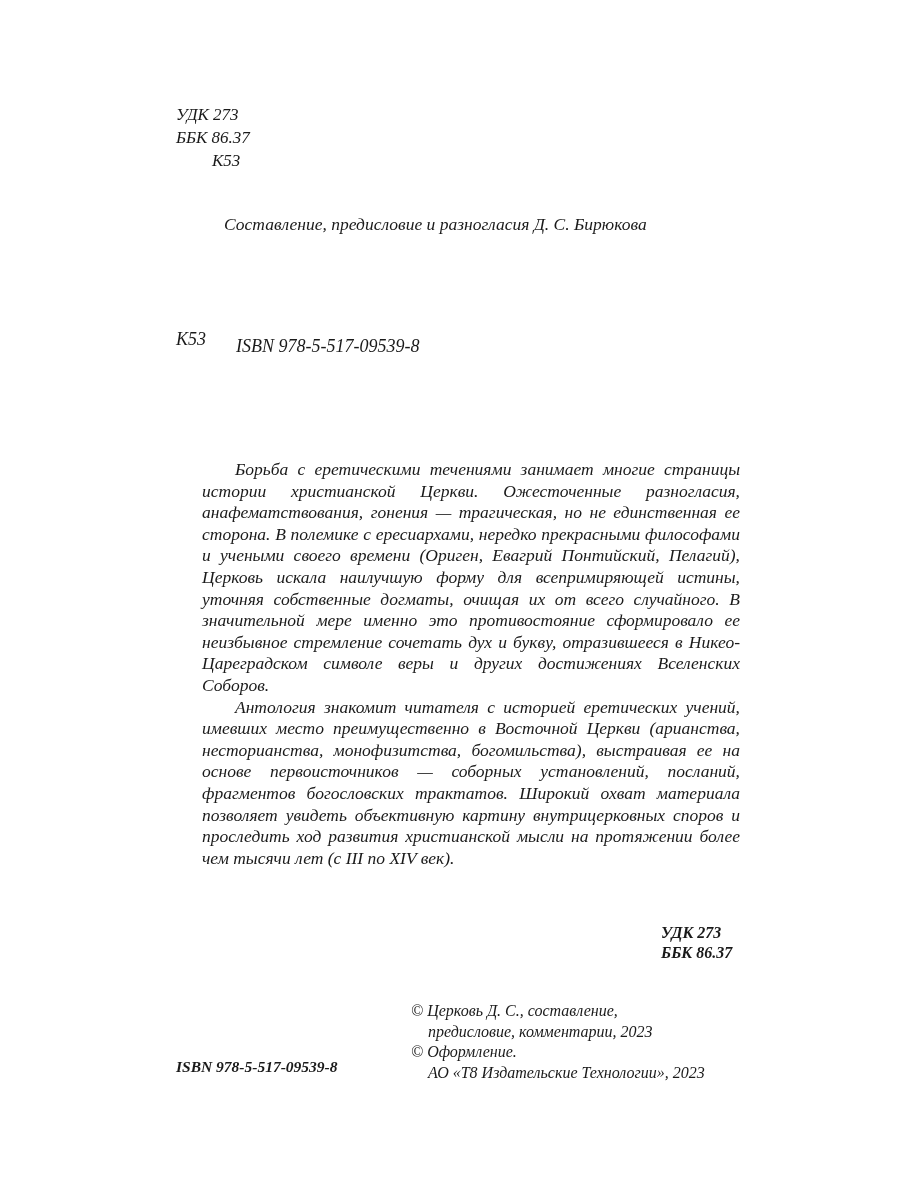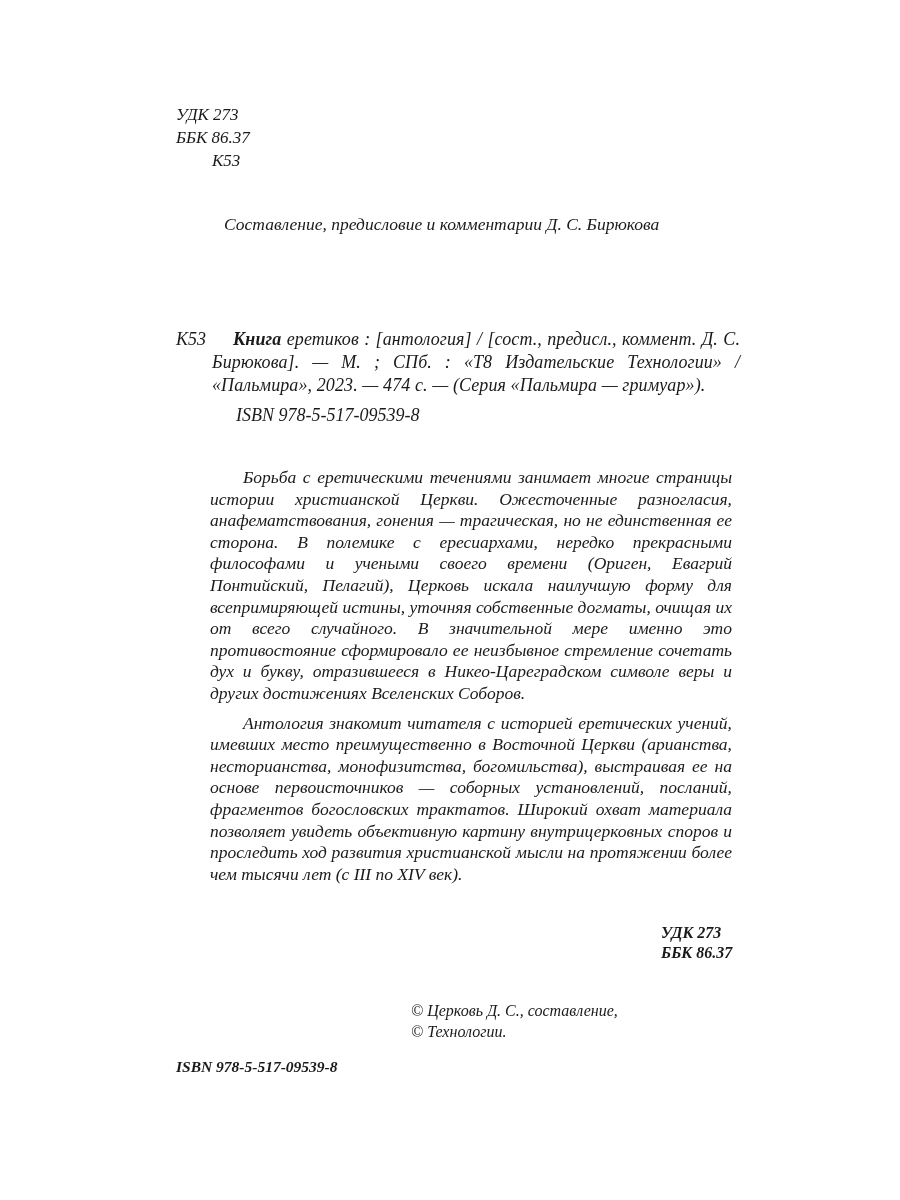--- a/index.html
+++ b/index.html
@@ -11,52 +11,53 @@
   .abs { position: absolute; font-style: italic; }
   .top-codes { left: 176px; top: 103px; font-size: 17px; line-height: 23px; }
   .top-codes .k53 { padding-left: 36px; }
   .compiler { left: 224px; top: 214px; font-size: 17.5px; font-style: italic; white-space: nowrap; }
   .entry { left: 176px; top: 328px; width: 564px; font-size: 18px; line-height: 23px; }
   .entry .code { position: absolute; left: 0; top: 0; }
   .entry .biblio { margin-left: 36px; text-align: justify; text-indent: 21px; letter-spacing: 0.1px; }
   .entry .biblio b { font-weight: bold; }
   .entry .isbn { margin-left: 60px; margin-top: 7px; }
   .annotation { left: 202px; top: 459px; width: 538px; font-size: 17.5px; line-height: 21.6px; text-align: justify; }
-  .annotation p { margin: 8px; text-indent: 33px; }
+  .annotation p { margin: 0; text-indent: 33px; }
   .classif { left: 661px; top: 923px; font-size: 16px; font-weight: bold; line-height: 20px; }
   .copyright { left: 411px; top: 1001px; font-size: 16px; line-height: 20.5px; }
   .copyright .line { white-space: nowrap; }
   .copyright .cont { padding-left: 17px; }
   .isbn-bottom { left: 176px; top: 1058px; font-size: 15.5px; font-weight: bold; white-space: nowrap; }
 </style>
 </head>
 <body>
 
 <div class="abs top-codes">
   <div>УДК 273</div>
   <div>ББК 86.37</div>
   <div class="k53">К53</div>
 </div>
 
-<div class="abs compiler">Составление, предисловие и комментарии Д. С. Бирюкова</div>
+<div class="abs compiler">Составление, предисловие и разногласия Д. С. Бирюкова</div>
 
 <div class="abs entry">
   <span class="code">К53</span>
-  <div class="biblio"><b>Книга</b><span> еретиков : [антология] / [сост., предисл., коммент. Д. С. Бирюкова]. — М. ; СПб. : «Т8 Издательские Технологии» / «Пальмира», 2023. — 474 с. — (Серия «Пальмира — гримуар»).</span></div>
   <div class="isbn">ISBN 978-5-517-09539-8</div>
 </div>
 
 <div class="abs annotation">
   <p>Борьба с еретическими течениями занимает многие страницы истории христианской Церкви. Ожесточенные разногласия, анафематствования, гонения — трагическая, но не единственная ее сторона. В полемике с ересиархами, нередко прекрасными философами и учеными своего времени (Ориген, Евагрий Понтийский, Пелагий), Церковь искала наилучшую форму для всепримиряющей истины, уточняя собственные догматы, очищая их от всего случайного. В значительной мере именно это противостояние сформировало ее неизбывное стремление сочетать дух и букву, отразившееся в Никео-Цареградском символе веры и других достижениях Вселенских Соборов.</p>
   <p>Антология знакомит читателя с историей еретических учений, имевших место преимущественно в Восточной Церкви (арианства, несторианства, монофизитства, богомильства), выстраивая ее на основе первоисточников — соборных установлений, посланий, фрагментов богословских трактатов. Широкий охват материала позволяет увидеть объективную картину внутрицерковных споров и проследить ход развития христианской мысли на протяжении более чем тысячи лет (с III по XIV век).</p>
 </div>
 
 <div class="abs classif">
   <div>УДК 273</div>
   <div>ББК 86.37</div>
 </div>
 
 <div class="abs copyright">
   <div class="line">© Церковь Д. С., составление,</div>
-  <div class="line">© Технологии.</div>
+  <div class="line cont">предисловие, комментарии, 2023</div>
+  <div class="line">© Оформление.</div>
+  <div class="line cont">АО «Т8 Издательские Технологии», 2023</div>
 </div>
 
 <div class="abs isbn-bottom">ISBN 978-5-517-09539-8</div>
 
 </body></html>

